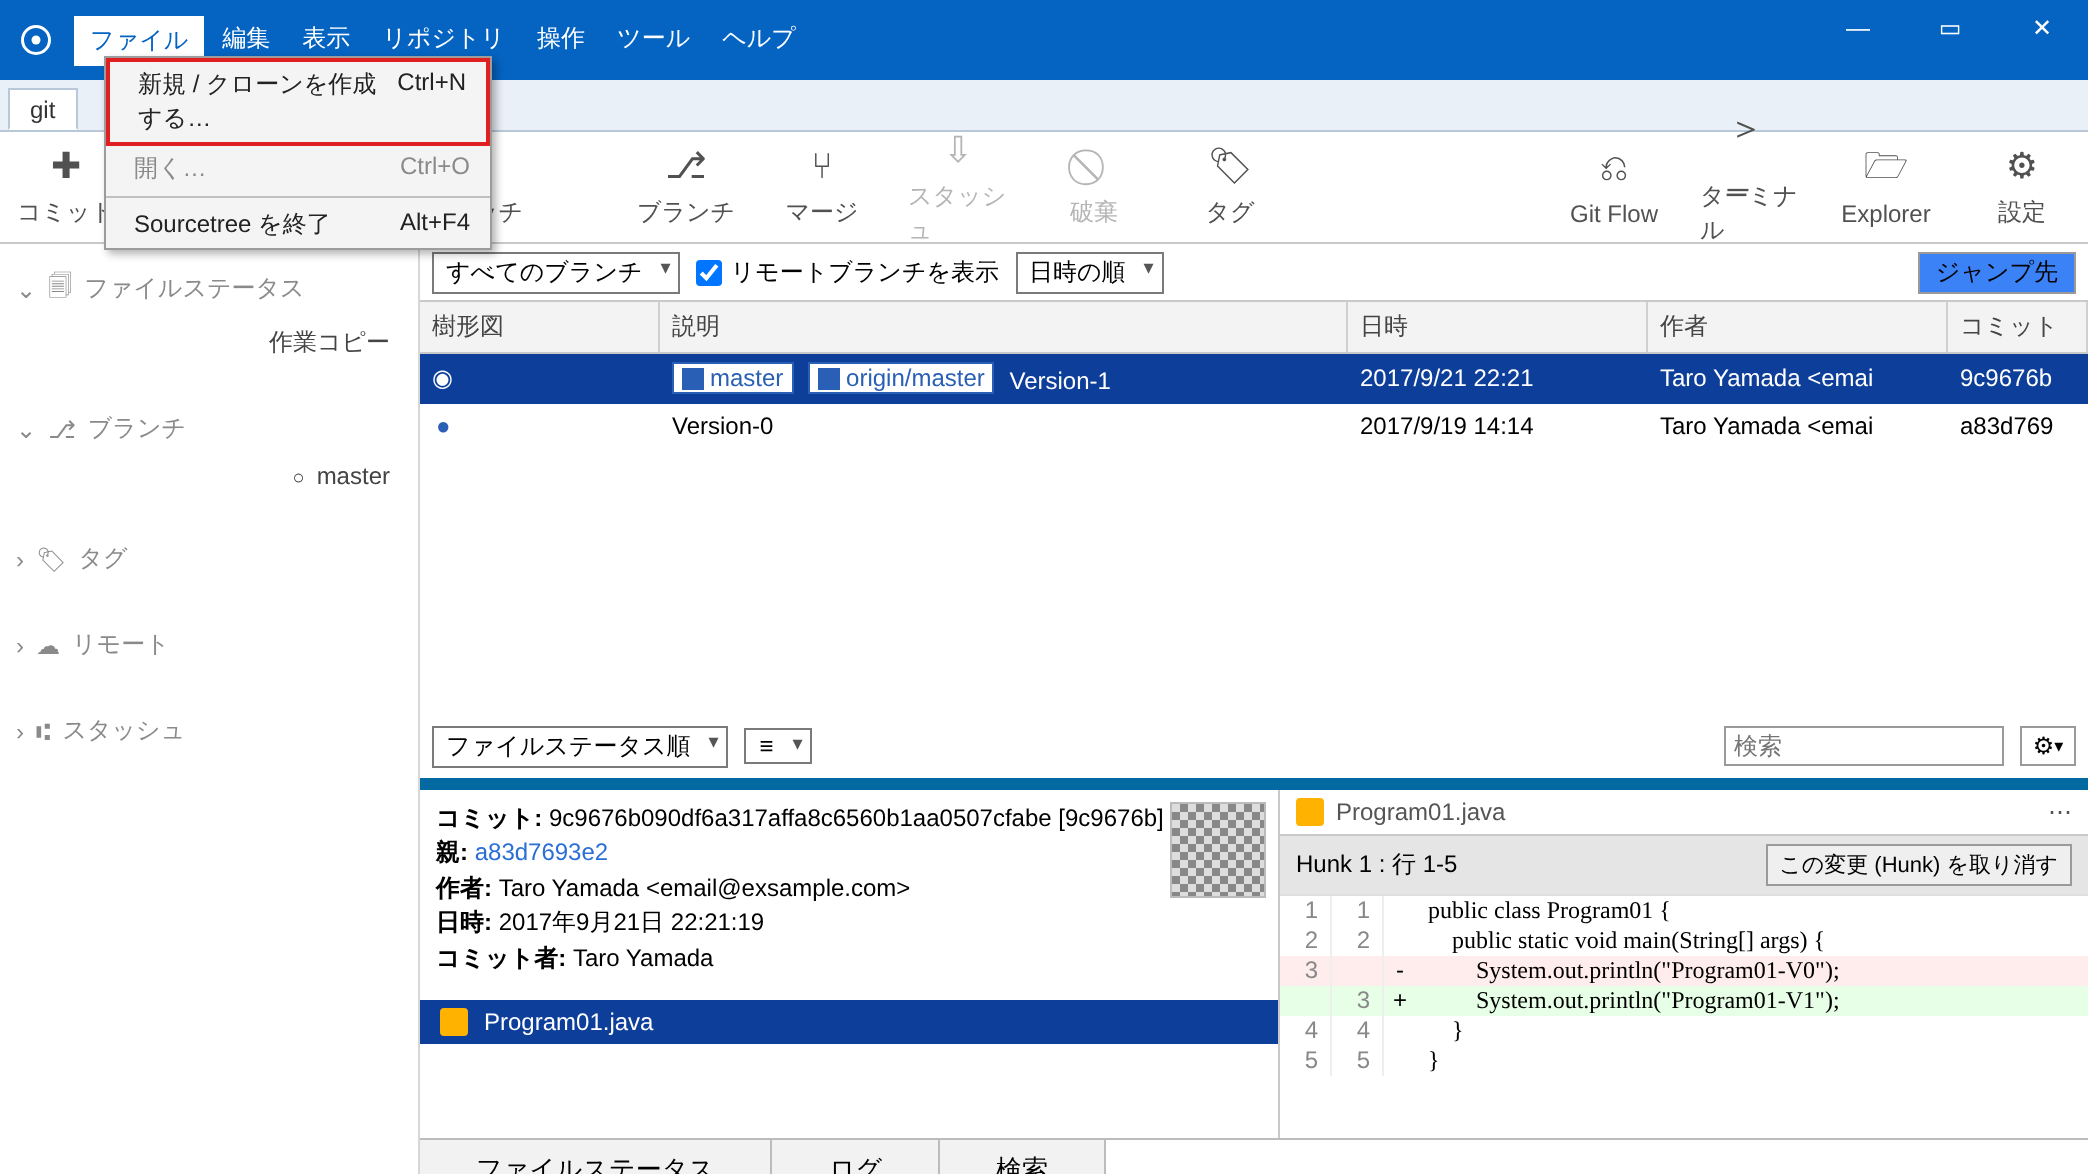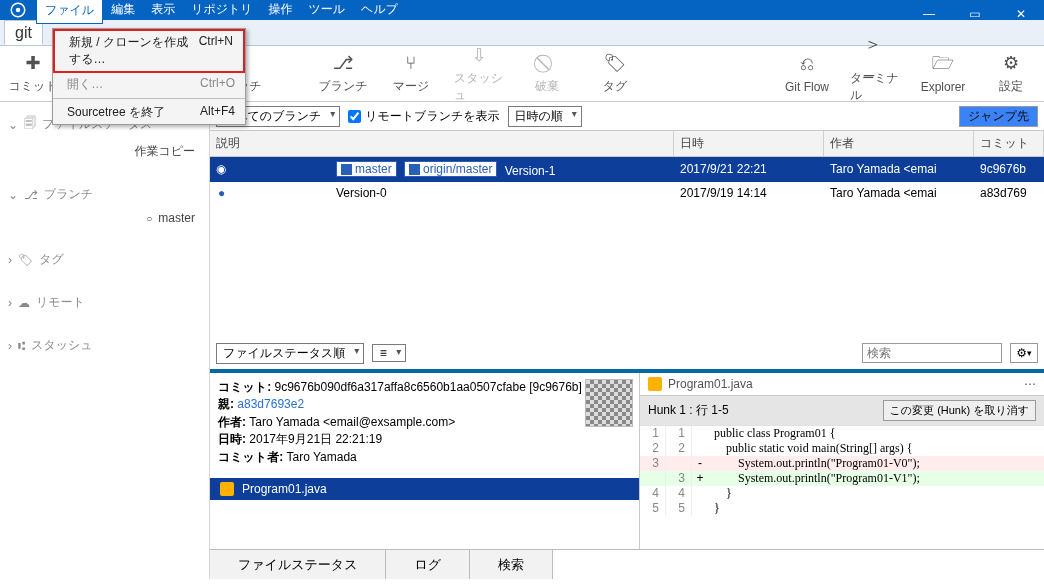--- a/index.html
+++ b/index.html
@@ -1,36 +1,36 @@
 <!DOCTYPE html>
 <html><head>
 <meta charset="utf-8">
 <style>
 * { margin: 0; padding: 0; box-sizing: border-box; font-family: "Meiryo", "MS PGothic", sans-serif; font-size: 12px; }
 body { background: #fff; width: 1044px; height: 587px; overflow: hidden; position: relative; }
 
 
-.titlebar { background: #0563c1; height: 20px; display: flex; align-items: center; color: #fff; position: relative; }
+.titlebar { background: #0563c1; height: 40px; display: flex; align-items: center; color: #fff; position: relative; }
 .app-icon { width: 24px; height: 24px; margin: 0 6px; display: flex; align-items: center; justify-content: center; }
 .menubar { display: flex; }
 .menuitem { padding: 4px 8px; color: #fff; cursor: default; }
 .menuitem.active { background: #fff; color: #0563c1; border: 1px solid #0563c1; }
 .winbuttons { position: absolute; right: 0; top: 0; display: flex; }
 .winbtn { width: 46px; height: 28px; display: flex; align-items: center; justify-content: center; color: #fff; }
 
 
 .dropdown { position: absolute; left: 52px; top: 28px; background: #f4f4f4; border: 1px solid #9c9c9c; box-shadow: 2px 2px 4px rgba(0,0,0,.3); z-index: 100; width: 194px; font-size: 12px; }
 .dropdown .row { display: flex; justify-content: space-between; padding: 3px 10px 3px 14px; color: #222; }
 .dropdown .row.hl { border: 2px solid #e02020; }
 .dropdown .row.disabled { color: #8a8a8a; }
 .dropdown hr { border: 0; border-top: 1px solid #c0c0c0; margin: 2px 0; }
 
 
 .tabstrip { background: #e9f0f7; height: 26px; border-bottom: 1px solid #b9c8d9; display: flex; align-items: flex-end; padding-left: 4px; }
-.tab { background: #fff; border: 1px solid #b9c8d9; border-bottom: 1px solid #fff; padding: 3px 10px 2px; margin-right: 2px; font-size: 16px; color: #333; }
+.tab { background: #fff; border: 1px solid #b9c8d9; border-bottom: 1px solid #fff; padding: 3px 10px 2px; margin-right: 2px; font-size: 12px; color: #333; }
 
 
 .toolbar { height: 56px; display: flex; align-items: center; border-bottom: 1px solid #c9c9c9; padding: 0 8px; gap: 18px; position: relative; }
 .tbutton { display: flex; flex-direction: column; align-items: center; justify-content: center; width: 50px; color: #515151; font-size: 11px; gap: 4px; }
 .tbutton.disabled { color: #b5b5b5; }
 .toolbar .spacer { flex: 1; }
 .icon24 { width: 22px; height: 22px; display:flex; align-items:center; justify-content:center; font-size:18px; }
 
 
 .body { display: flex; height: calc(587px - 28px - 26px - 56px); }
@@ -66,21 +66,21 @@
 .commit-row.sel .branchlabel { background:#fff; }
 
 .commit-area { flex:1; min-height: 130px; overflow:auto; }
 
 
 .midopts { height:32px; display:flex; align-items:center; gap:8px; padding:0 6px; }
 .search-input { margin-left:auto; border:1px solid #9a9a9a; padding:2px 4px; width:140px; font-size:12px; color:#999; }
 .gearbtn { border:1px solid #9a9a9a; width:28px; height:20px; display:flex; align-items:center; justify-content:center; }
 
 
-.details { display:flex; border-top:4px solid #0369a1; height:180px; }
+.details { display:flex; border-top:6px solid #0369a1; height:180px; }
 .detail-left { width: 430px; border-right:1px solid #c9c9c9; display:flex; flex-direction:column; font-size:12px; }
 .detail-text { padding:6px 8px; line-height:1.45; position:relative; }
 .detail-text .pattern { position:absolute; right:6px; top:6px; width:48px; height:48px; background:repeating-conic-gradient(#888 0 25%, #ddd 0 50%) 0 0/8px 8px; border:1px solid #bbb; }
 .file-item { background:#0d3e9a; color:#fff; padding:4px 10px; display:flex; align-items:center; gap:8px; margin-top:6px; }
 .file-item .badge { width:14px; height:14px; background:#ffb200; border-radius:2px; }
 
 .detail-right { flex:1; display:flex; flex-direction:column; }
 .drh { display:flex; align-items:center; border-bottom:1px solid #c9c9c9; padding:4px 8px; gap:6px; color:#555; }
 .drh .dots { margin-left:auto; }
 .hunkrow { display:flex; align-items:center; padding:4px 8px; gap:8px; background:#e5e5e5; border-bottom:1px solid #e0e0e0; }
@@ -251,20 +251,21 @@
       <div class="combo">すべてのブランチ</div>
       <label class="ck">
           <input type="checkbox" checked="" style="">
           <span>リモートブランチを表示</span>
         </label>
       <div class="combo">日時の順</div>
       <div class="jumpbtn">ジャンプ先</div>
     </div>
 
     <div class="grid-head">
+      <div class="col-graph">樹形図</div>
       <div class="col-desc">説明</div>
       <div class="col-date">日時</div>
       <div class="col-auth">作者</div>
       <div class="col-hash">コミット</div>
     </div>
 
     <div class="commit-area">
       <div class="commit-row sel">
         <div class="col-graph graphcell"><span style="color:#fff">◉</span></div>
         <div class="col-desc">

